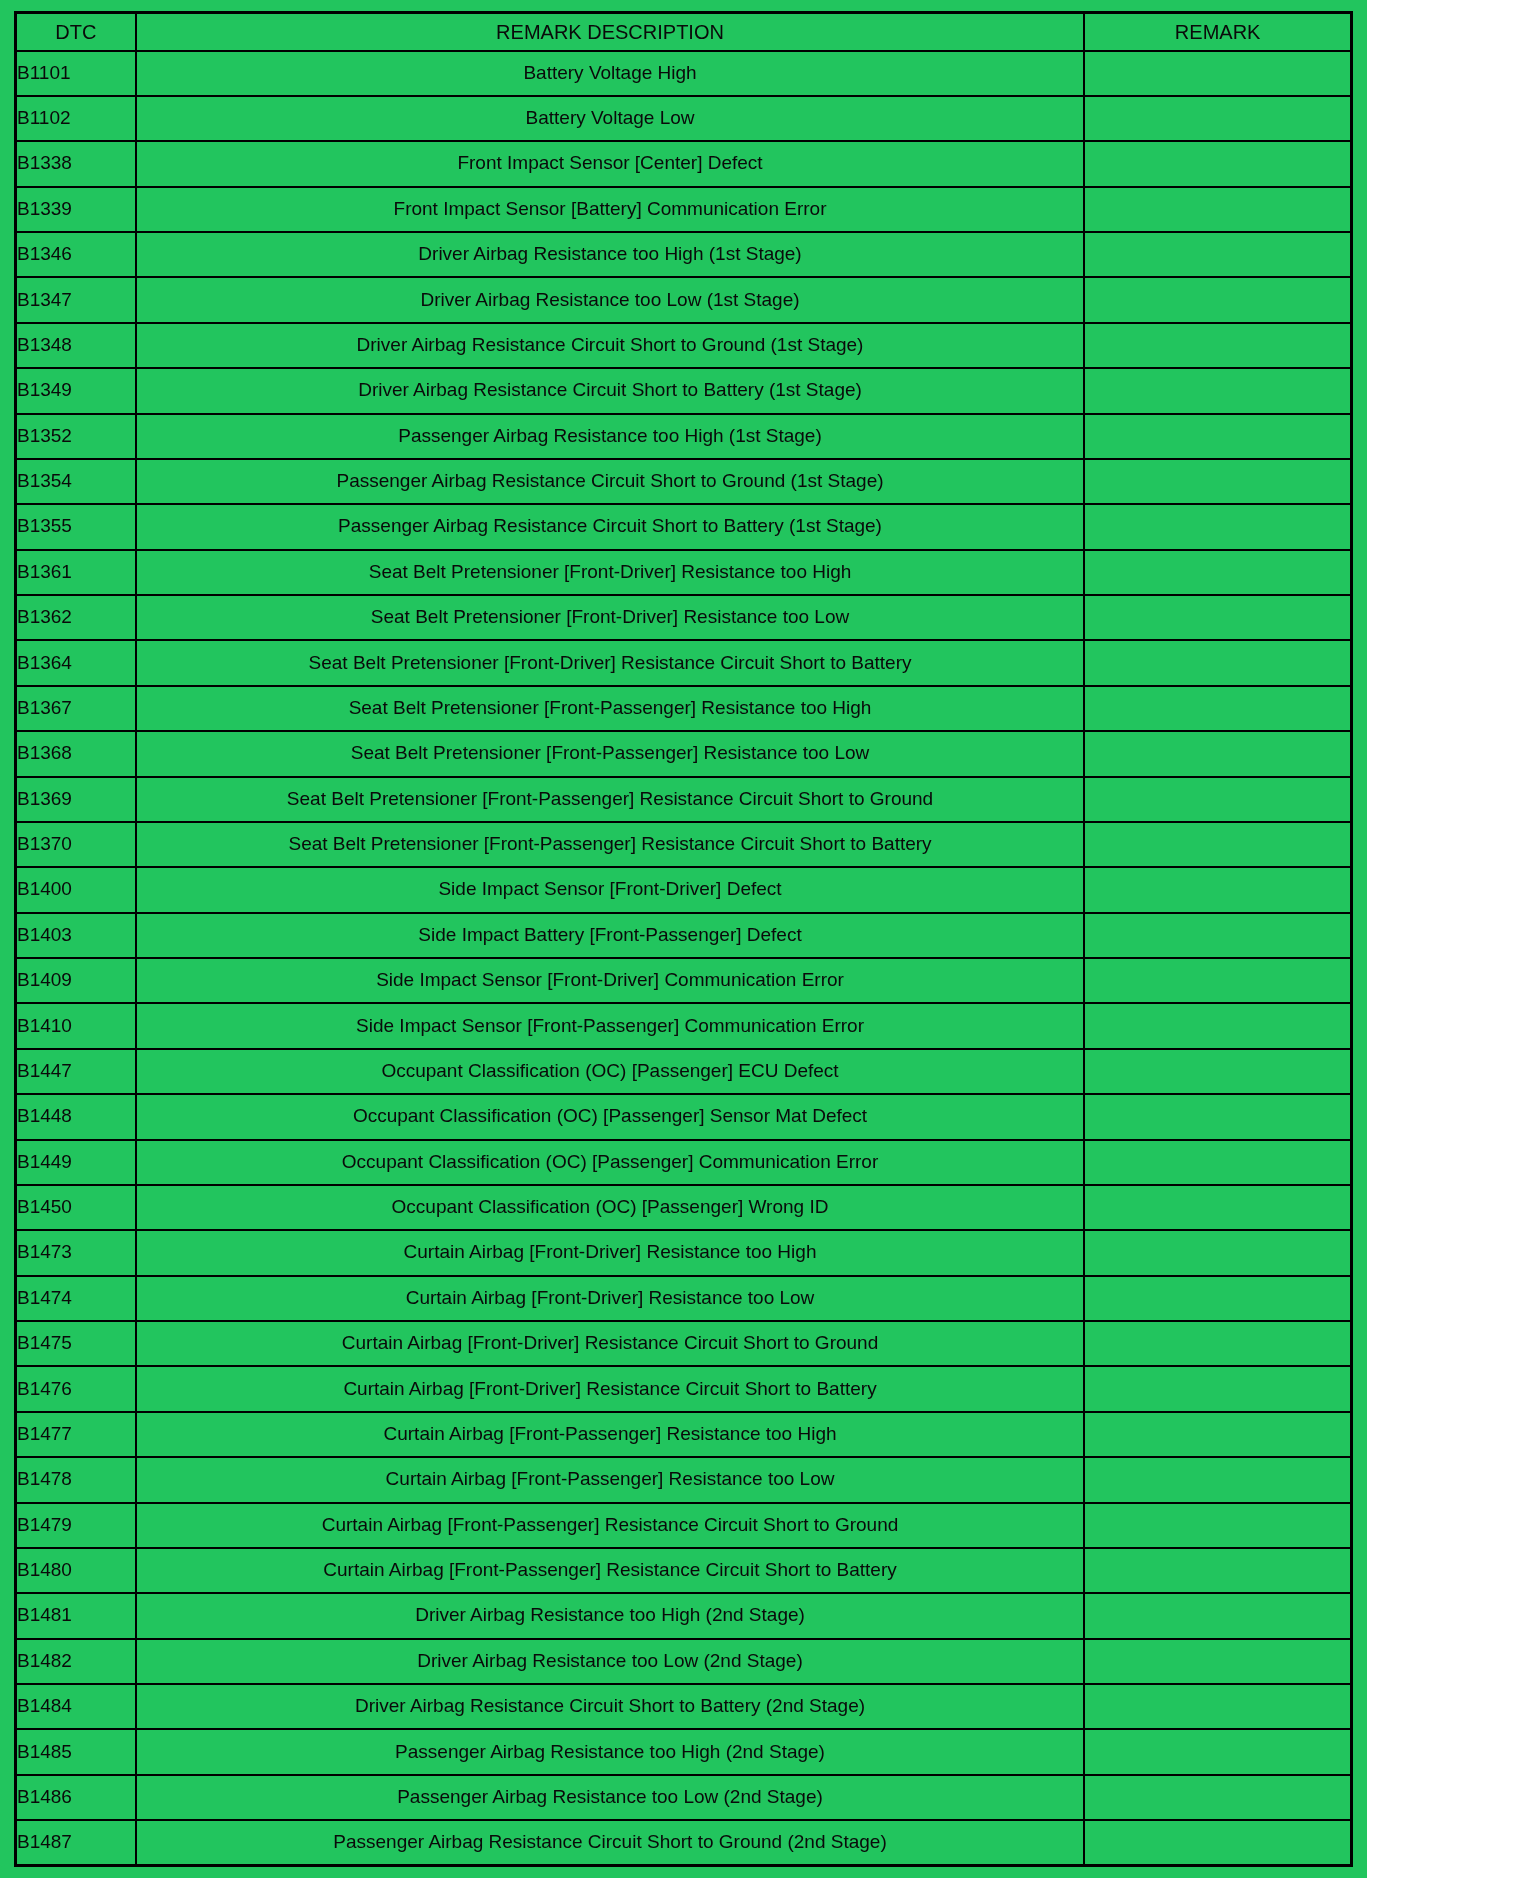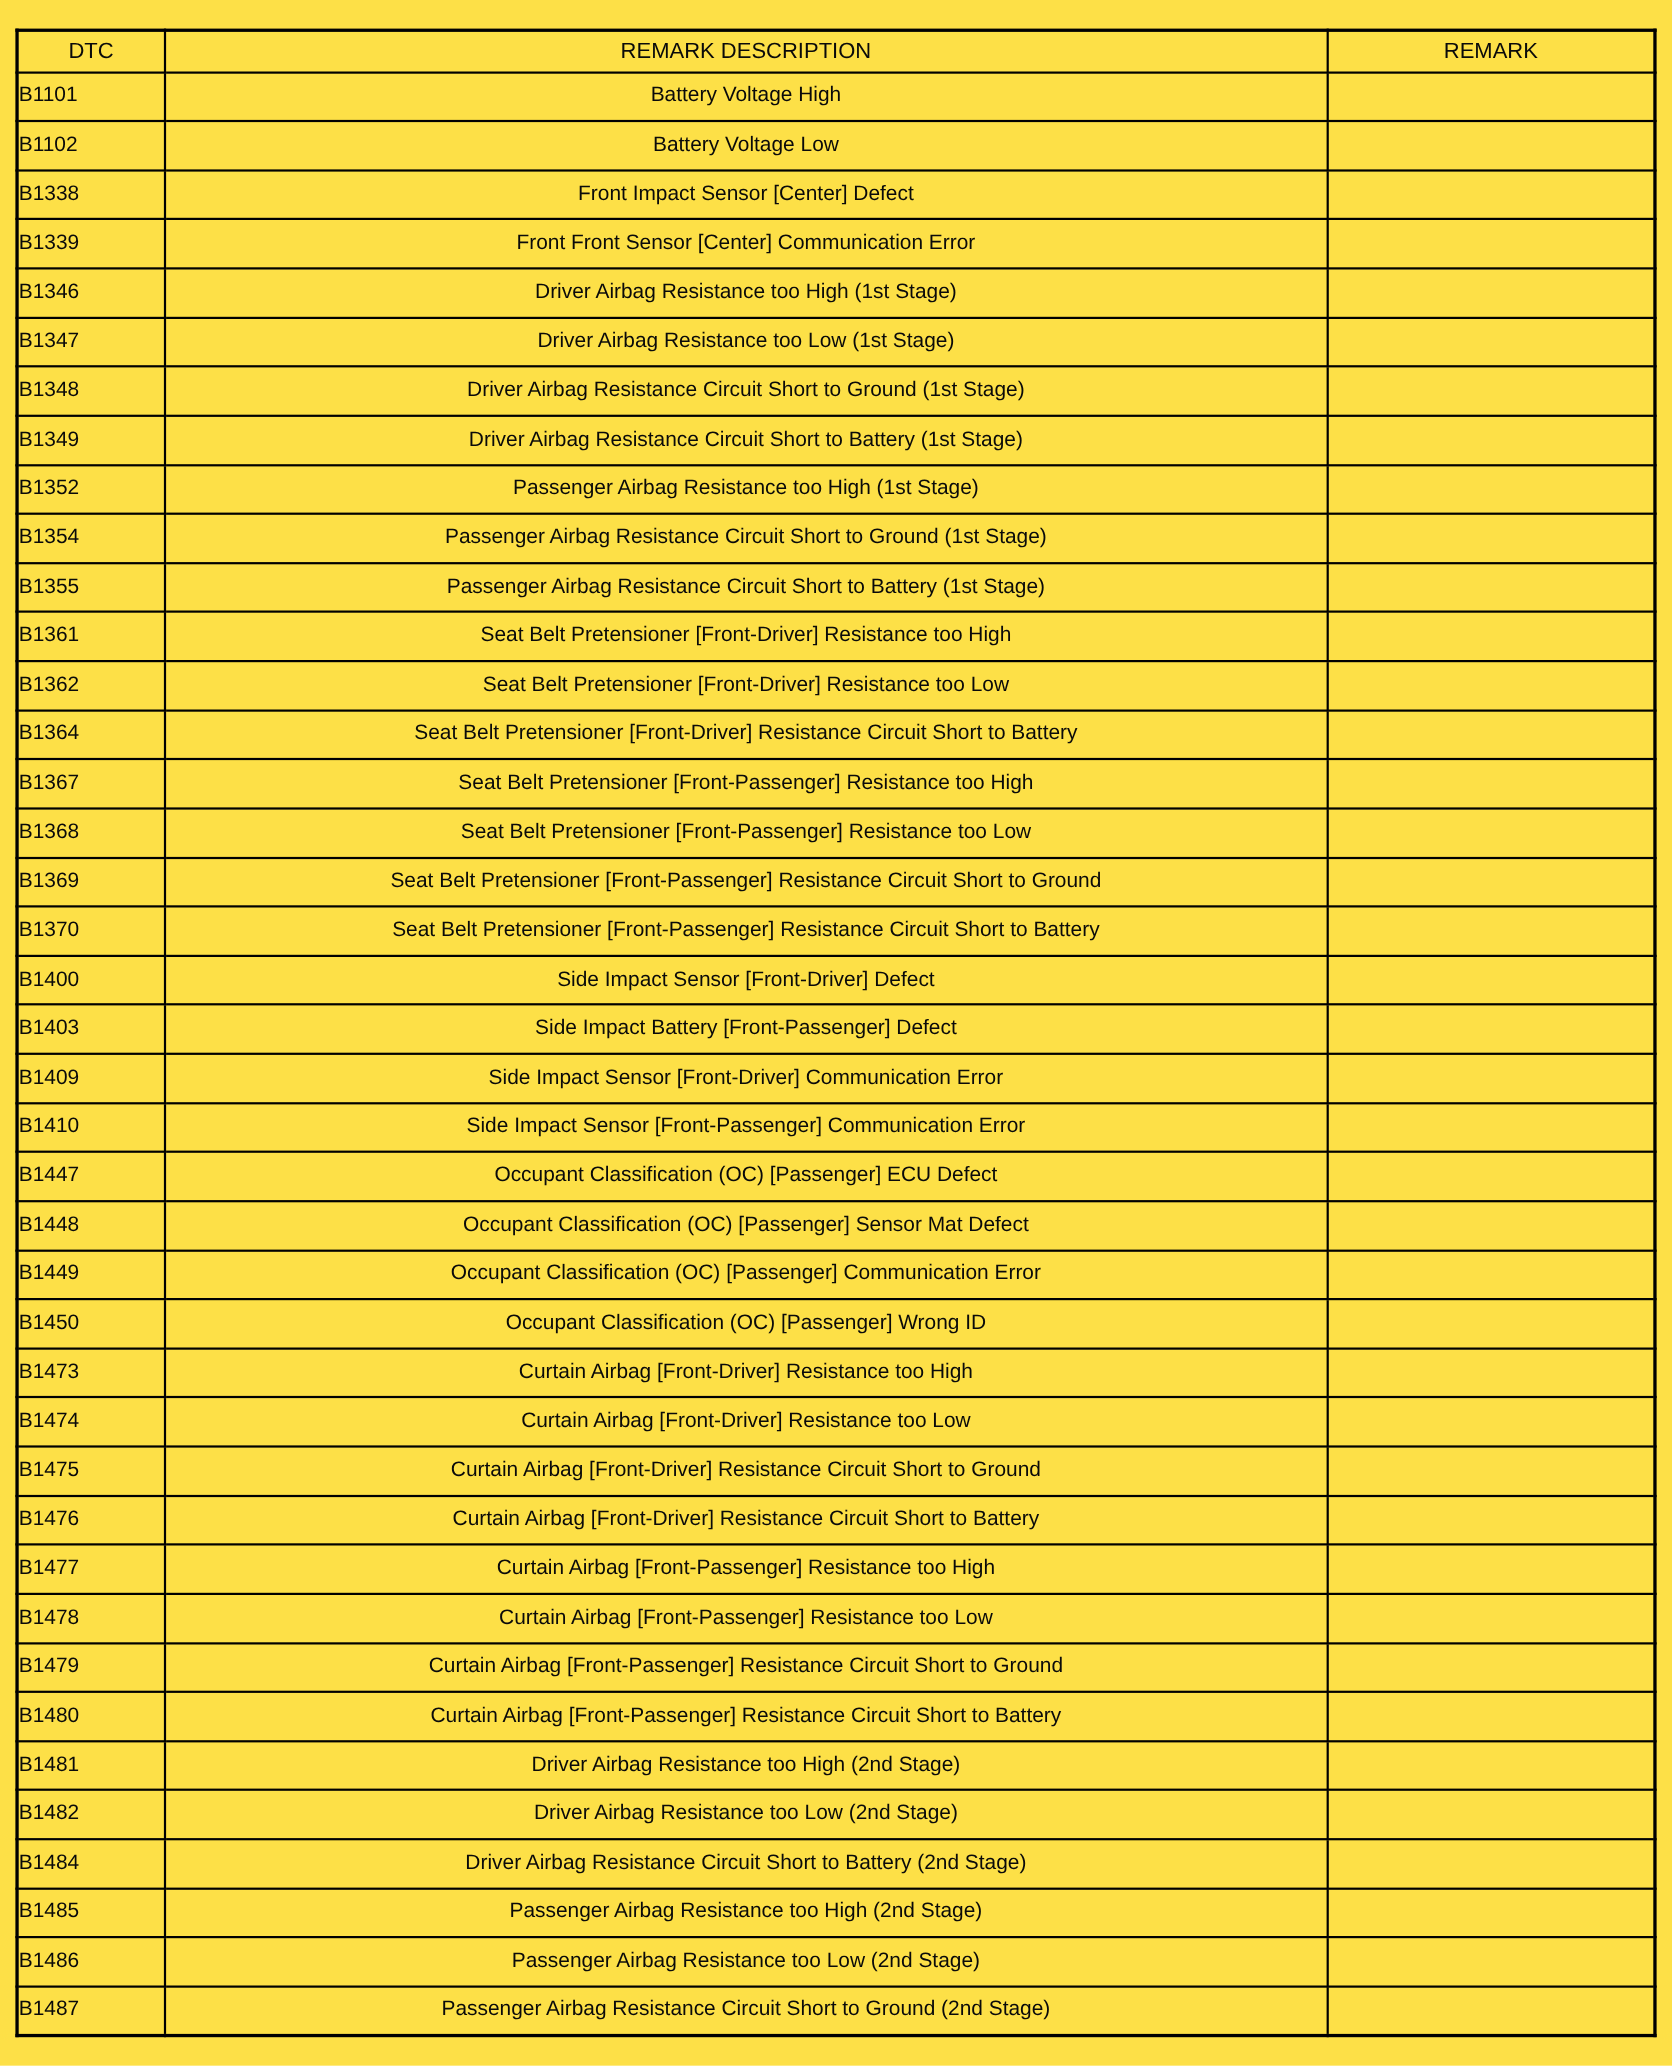--- a/index.html
+++ b/index.html
@@ -5,25 +5,25 @@
   html, body {
     margin: 0;
     padding: 0;
     background: #ffffff;
   }
   body {
     font-family: "Liberation Sans", "DejaVu Sans", sans-serif;
     color: #0a0a0a;
   }
   .page {
-    width: 1520px;
+    width: 1367px;
     height: 1878px;
     box-sizing: border-box;
-    padding: 26px 14px;
-    background: #fde047;
+    padding: 11px 14px;
+    background: #22c55e;
   }
   table.dtc-table {
     width: 100%;
     height: 100%;
     border-collapse: collapse;
     table-layout: fixed;
     border: 3px solid #000000;
   }
   .dtc-table th,
   .dtc-table td {
@@ -77,21 +77,21 @@
           <td class="col-desc">Battery Voltage Low</td>
           <td class="col-remark"></td>
         </tr>
         <tr>
           <td class="col-dtc">B1338</td>
           <td class="col-desc">Front Impact Sensor [Center] Defect</td>
           <td class="col-remark"></td>
         </tr>
         <tr>
           <td class="col-dtc">B1339</td>
-          <td class="col-desc">Front Front Sensor [Center] Communication Error</td>
+          <td class="col-desc">Front Impact Sensor [Battery] Communication Error</td>
           <td class="col-remark"></td>
         </tr>
         <tr>
           <td class="col-dtc">B1346</td>
           <td class="col-desc">Driver Airbag Resistance too High (1st Stage)</td>
           <td class="col-remark"></td>
         </tr>
         <tr>
           <td class="col-dtc">B1347</td>
           <td class="col-desc">Driver Airbag Resistance too Low (1st Stage)</td>

